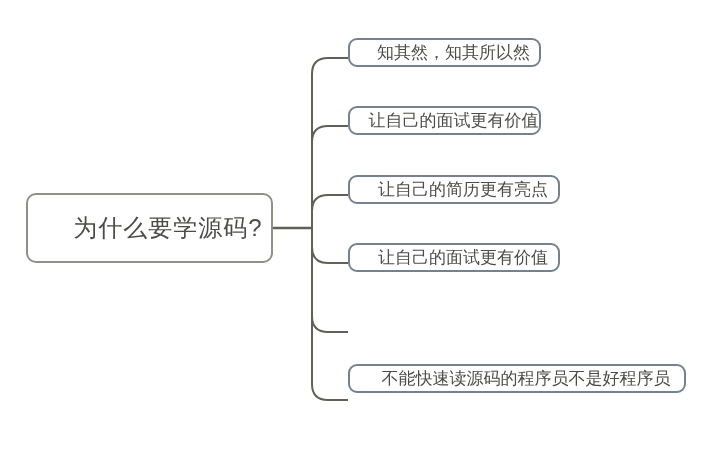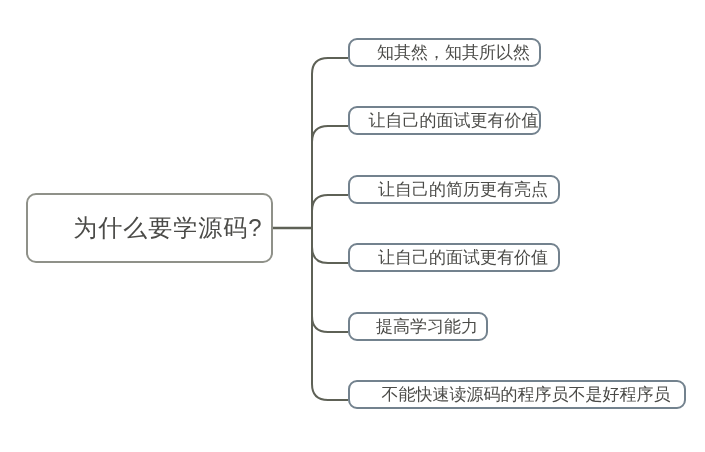--- a/index.html
+++ b/index.html
@@ -58,21 +58,21 @@
     font-size: 17px;
     height: 29px;
     left: 348px;
     padding-left: 18px;
   }
   .node.child.c0 { top: 38px;  width: 193px; }
   .node.child.c1 { top: 106px; width: 193px; }
   .node.child.c2 { top: 175px; width: 212px; border-radius: 9px; }
   .node.child.c3 { top: 243px; width: 212px; }
   .node.child.c4 { top: 312px; width: 140px; }
-  .node.child.c5 { top: 380px; width: 338px; }
+  .node.child.c5 { top: 364px; width: 338px; }
 </style>
 </head>
 <body>
 
 <div class="canvas">
 
   <svg class="connectors" viewBox="0 0 705 452" xmlns="http://www.w3.org/2000/svg">
     <path class="root-link" d="M273,228 H312"></path>
     <path d="M312,74 V384"></path>
     <path d="M312,74 Q312,58 328,58 H348"></path>
@@ -96,21 +96,18 @@
   </div>
 
   <div class="node child c2">
     <span>让自己的简历更有亮点</span>
   </div>
 
   <div class="node child c3">
     <span>让自己的面试更有价值</span>
   </div>
 
-  <div class="node child c4">
-    <span>提高学习能力</span>
-  </div>
 
   <div class="node child c5">
     <span>不能快速读源码的程序员不是好程序员</span>
   </div>
 
 </div>
 
 </body></html>

